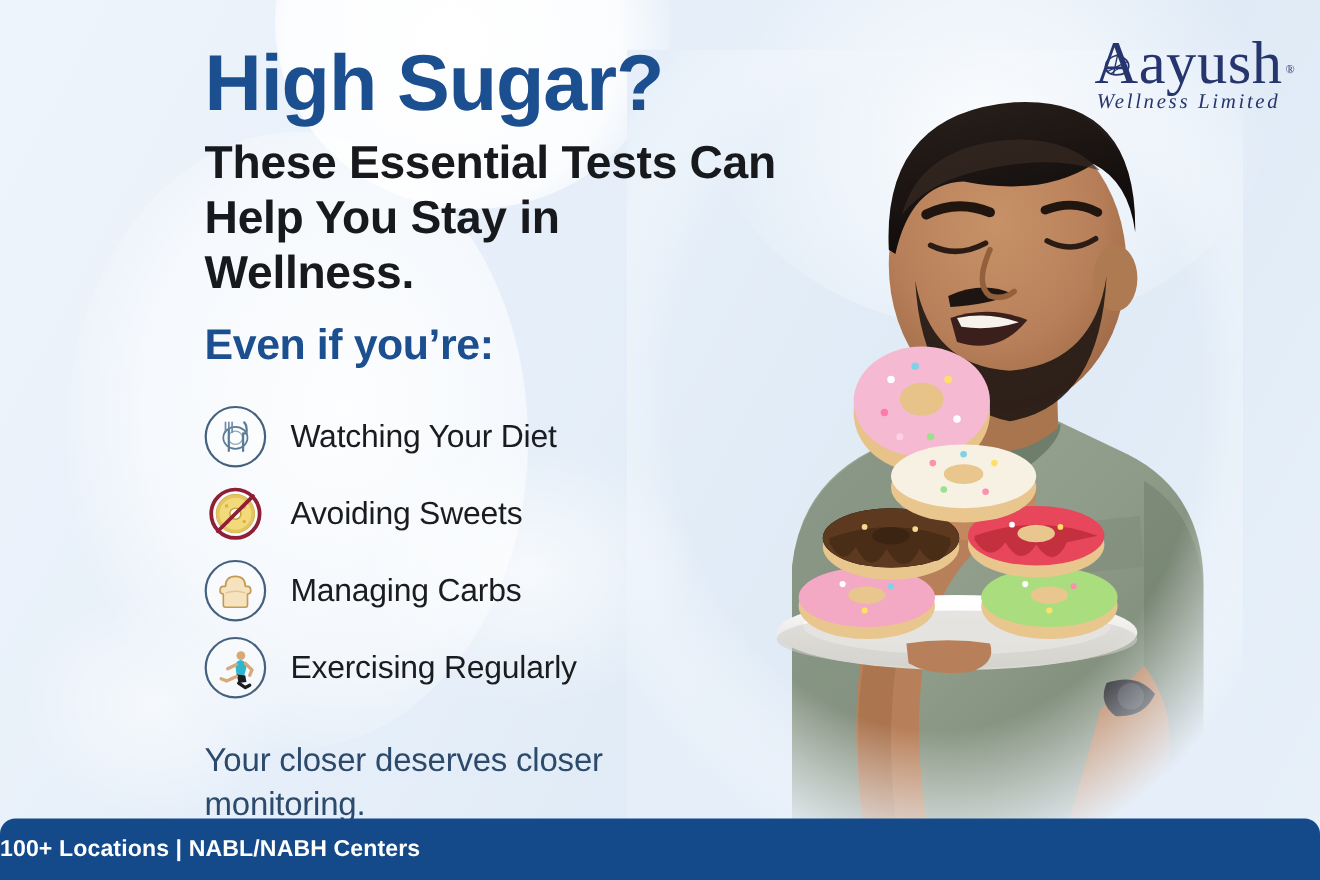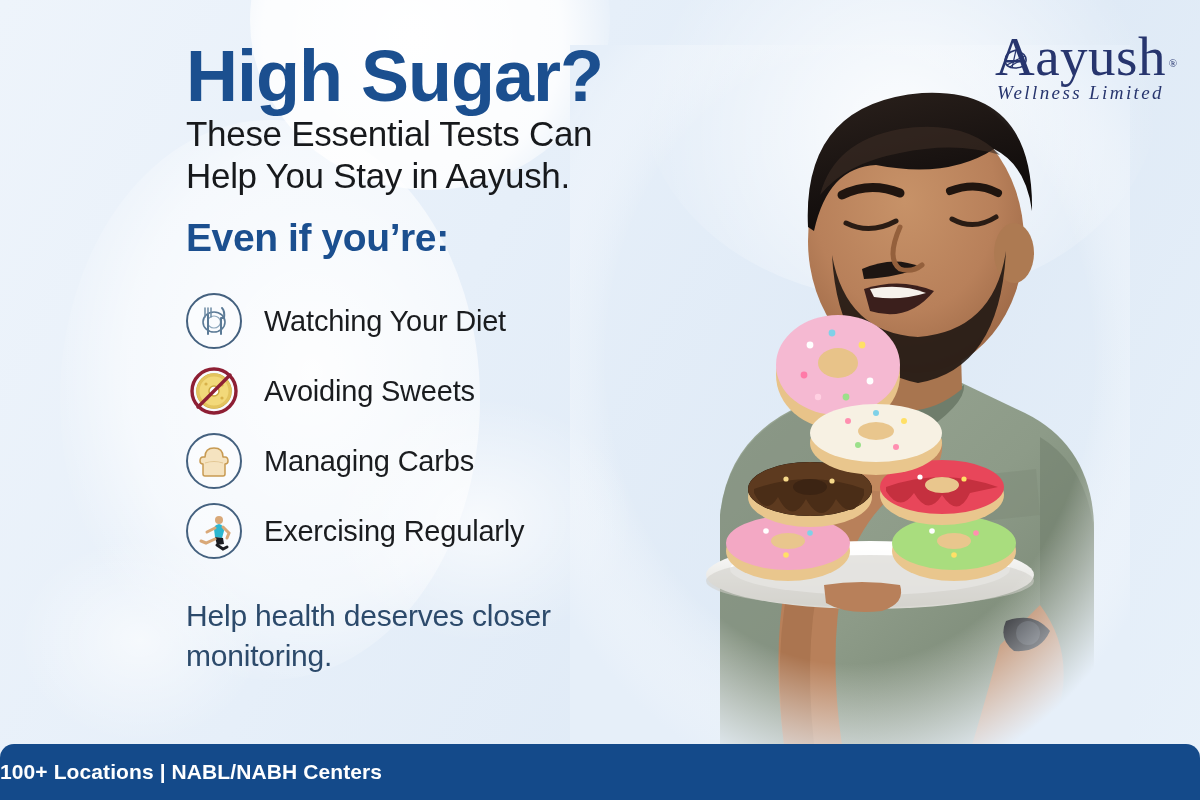--- a/index.html
+++ b/index.html
@@ -51,22 +51,22 @@
   #photo { position: absolute; right: 70px; bottom: 55px; width: 560px; height: 700px; z-index: 4; }
   #photo svg { width: 100%; height: 100%; display: block; }
 
   
   #copy { position: absolute; left: 186px; top: 40px; width: 520px; z-index: 7; }
   .headline {
     font-size: 72px; font-weight: 700; color: #1b4f8f;
     letter-spacing: -1px; line-height: 1.02; white-space: nowrap;
   }
   .subhead {
-    font-size: 35px; color: #17191c; line-height: 1.18;
-    font-weight: 400; letter-spacing: -.3px;
+    font-size: 42px; color: #17191c; line-height: 1.18;
+    margin-top: 10px; font-weight: 700; letter-spacing: -.3px;
   }
   .eyebrow {
     font-size: 39px; font-weight: 700; color: #1b4f8f;
     margin-top: 20px; letter-spacing: -.4px;
   }
 
   
   #list { margin-top: 26px; }
   .row { display: flex; align-items: center; height: 70px; }
   .ic {
@@ -274,21 +274,21 @@
       </svg>
       <span class="logo-reg">®</span>
     </div>
     <div class="logo-sub">Wellness Limited</div>
   </div>
 
   <div id="copy">
     <div class="headline">High Sugar?</div>
     <div class="subhead">
       <div>These Essential Tests Can</div>
-      <div>Help You Stay in Aayush.</div>
+      <div>Help You Stay in Wellness.</div>
     </div>
     <div class="eyebrow">Even if you’re:</div>
 
     <div id="list">
 
       <div class="row">
         <span class="ic">
           <svg viewBox="0 0 40 40">
             <ellipse cx="20" cy="21" rx="11" ry="10" fill="none" stroke="#5b7a96" stroke-width="1.6"></ellipse>
             <ellipse cx="20" cy="21" rx="6.5" ry="6" fill="none" stroke="#8fa8bd" stroke-width="1.2"></ellipse>
@@ -339,21 +339,21 @@
             <path d="M29 16 L35 22 L33 27" stroke="#d9a878" stroke-width="3" fill="none" stroke-linecap="round"></path>
             <path d="M21 17 L13 21" stroke="#d9a878" stroke-width="3" fill="none" stroke-linecap="round"></path>
           </svg>
         </span>
         <span class="row-label">Exercising Regularly</span>
       </div>
 
     </div>
 
     <div class="closing">
-      <div>Help health deserves closer</div>
+      <div>Your closer deserves closer</div>
       <div>monitoring.</div>
     </div>
   </div>
 
   <div id="footer">
     <span class="txt">100+ Locations | NABL/NABH Centers</span>
   </div>
 
 </div>
 

